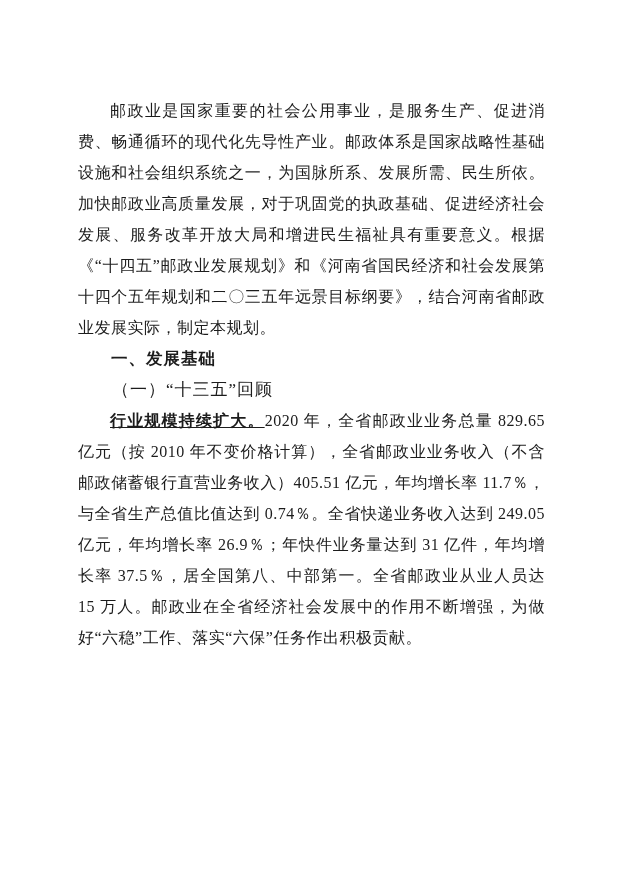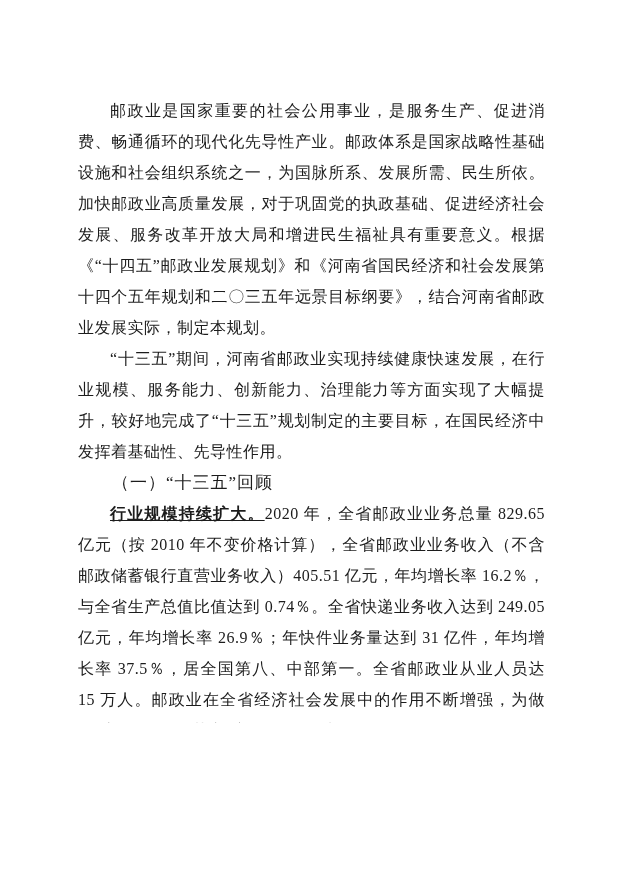--- a/index.html
+++ b/index.html
@@ -59,22 +59,22 @@
     color: #1c1c1c;
   }
 </style>
 </head>
 <body>
 
 <div class="page">
 
   <p class="body-para">邮政业是国家重要的社会公用事业，是服务生产、促进消费、畅通循环的现代化先导性产业。邮政体系是国家战略性基础设施和社会组织系统之一，为国脉所系、发展所需、民生所依。加快邮政业高质量发展，对于巩固党的执政基础、促进经济社会发展、服务改革开放大局和增进民生福祉具有重要意义。根据《“十四五”邮政业发展规划》和《河南省国民经济和社会发展第十四个五年规划和二〇三五年远景目标纲要》，结合河南省邮政业发展实际，制定本规划。</p>
 
+  <h2 class="heading-1">一、发展基础</h2>
 
-  <p class="body-para">“十三五”期间，河南省邮政业实现持续健康快速发展，在行业规模、服务能力、创新能力、治理能力等方面实现了大幅提升，较好地完成了“十三五”规划制定的主要目标，在国民经济中发挥着基础性、先导性作用。</p>
 
   <h3 class="heading-2">（一）“十三五”回顾</h3>
 
-  <p class="body-para"><span class="stats-lead">行业规模持续扩大。</span><span>2020 年，全省邮政业业务总量 829.65 亿元（按 2010 年不变价格计算），全省邮政业业务收入（不含邮政储蓄银行直营业务收入）405.51 亿元，年均增长率 16.2％，与全省生产总值比值达到 0.74％。全省快递业务收入达到 249.05 亿元，年均增长率 26.9％；年快件业务量达到 31 亿件，年均增长率 37.5％，居全国第八、中部第一。全省邮政业从业人员达 15 万人。邮政业在全省经济社会发展中的作用不断增强，为做好“六稳”工作、落实“六保”任务作出积极贡献。</span></p>
+  <p class="body-para"><span class="stats-lead">行业规模持续扩大。</span><span>2020 年，全省邮政业业务总量 829.65 亿元（按 2010 年不变价格计算），全省邮政业业务收入（不含邮政储蓄银行直营业务收入）405.51 亿元，年均增长率 11.7％，与全省生产总值比值达到 0.74％。全省快递业务收入达到 249.05 亿元，年均增长率 26.9％；年快件业务量达到 31 亿件，年均增长率 37.5％，居全国第八、中部第一。全省邮政业从业人员达 15 万人。邮政业在全省经济社会发展中的作用不断增强，为做好“六稳”工作、落实“六保”任务作出积极贡献。</span></p>
 
   <div class="page-number">— 6 —</div>
 
 </div>
 
 </body></html>

